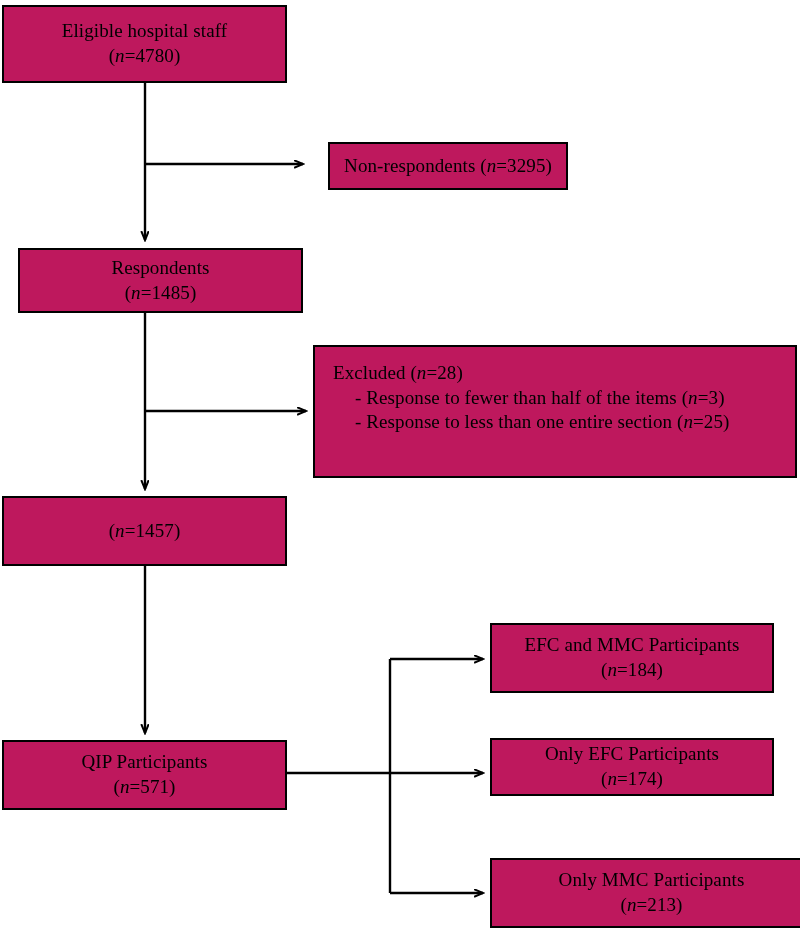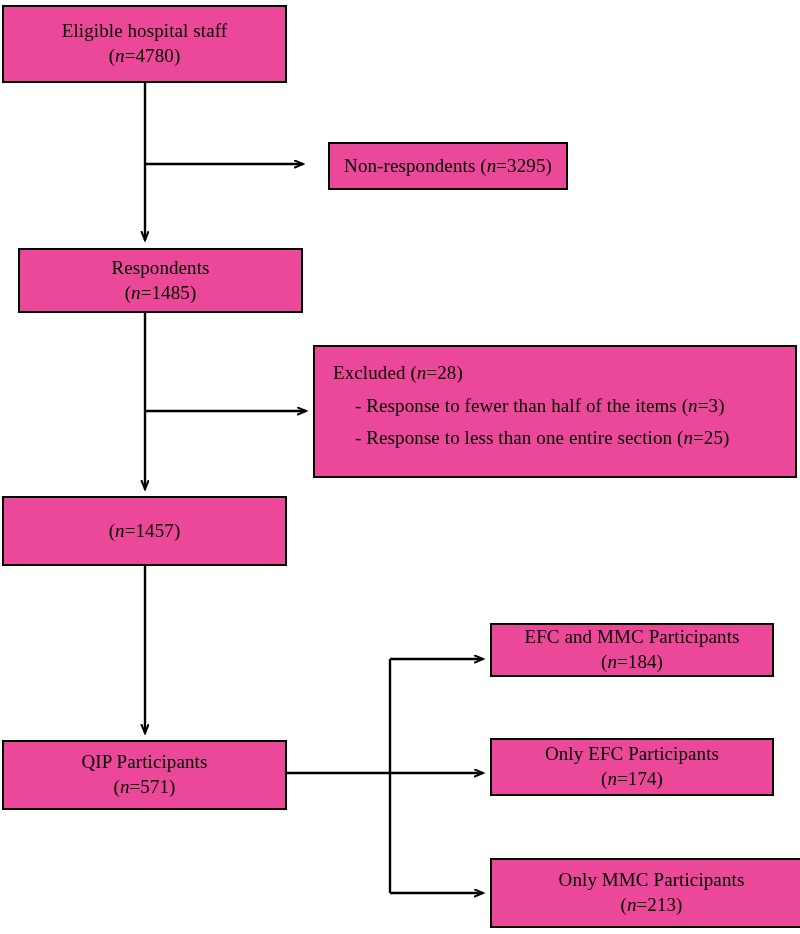--- a/index.html
+++ b/index.html
@@ -19,59 +19,58 @@
     position: absolute;
     left: 0;
     top: 0;
     width: 800px;
     height: 934px;
   }
   .node {
     position: absolute;
     box-sizing: border-box;
     border: 2px solid #000000;
-    background: #ec4899;
+    background: #be185d;
     display: flex;
     flex-direction: column;
     justify-content: center;
     align-items: center;
     text-align: center;
     font-size: 19px;
     line-height: 1.30;
     letter-spacing: 0.1px;
     z-index: 2;
   }
   .node .line {
     display: block;
     white-space: nowrap;
   }
   .node.left-align {
     align-items: flex-start;
     text-align: left;
     justify-content: flex-start;
     padding: 14px 0 12px 18px;
-    gap: 8px;
   }
   .node.left-align .line {
     display: block;
   }
   .node.left-align .sub {
     padding-left: 22px;
   }
   .ital {
     font-style: italic;
   }
   
   #node-eligible      { left: 2px;   top: 5px;   width: 285px; height: 78px; }
   #node-nonrespond    { left: 328px; top: 142px; width: 240px; height: 48px; }
   #node-respondents   { left: 2px;   top: 248px; width: 285px; height: 65px; margin-left: 16px; }
   #node-excluded      { left: 313px; top: 345px; width: 484px; height: 133px; }
   #node-analytical    { left: 2px;   top: 496px; width: 285px; height: 70px; }
   #node-qip           { left: 2px;   top: 740px; width: 285px; height: 70px; }
-  #node-efc-mmc       { left: 490px; top: 623px; width: 284px; height: 54px; }
+  #node-efc-mmc       { left: 490px; top: 623px; width: 284px; height: 70px; }
   #node-only-efc      { left: 490px; top: 738px; width: 284px; height: 58px; }
   #node-only-mmc      { left: 490px; top: 858px; width: 323px; height: 70px; }
 </style>
 </head>
 <body>
 
 <svg id="flow" viewBox="0 0 800 934" xmlns="http://www.w3.org/2000/svg">
   <defs>
     <marker id="arrow" markerWidth="11" markerHeight="11" refX="9.4" refY="4" orient="auto" markerUnits="userSpaceOnUse">
       <path d="M0.5,0.3 L9.6,4 L0.5,7.7" fill="none" stroke="#000000" stroke-width="2" stroke-linecap="butt" stroke-linejoin="miter"></path>

